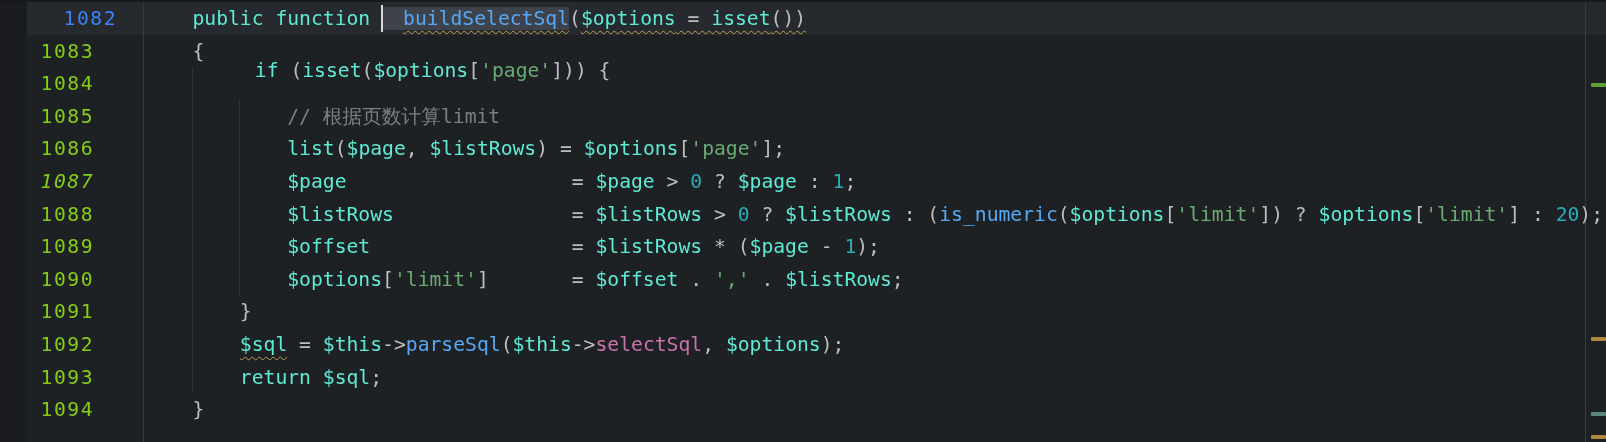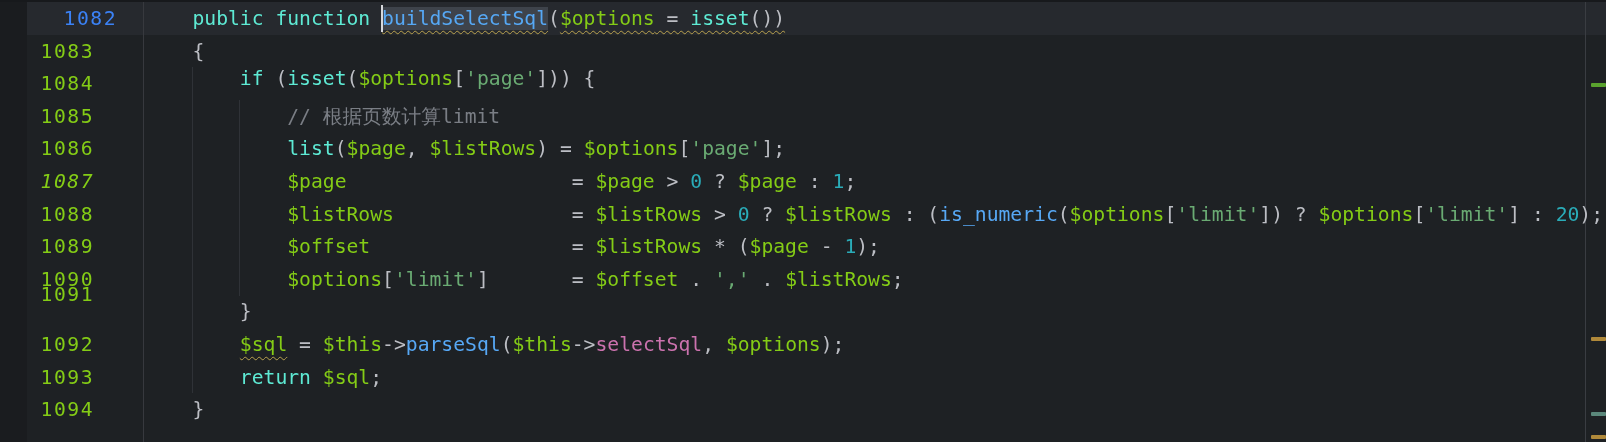--- a/index.html
+++ b/index.html
@@ -23,28 +23,28 @@
     position:absolute;left:28px;width:66px;height:33px;line-height:33px;
     text-align:right;color:#84cc16;letter-spacing:1.5px;z-index:3;
     user-select:none;
   }
   .gutter-num.active{color:#3b82f6;margin-left:23px;}
   .code-line{
     position:absolute;left:145px;height:33px;line-height:33px;
     white-space:pre;z-index:3;
   }
   .tk-kw{color:#5eead4;}
-  .tk-var{color:#84cc16;}
+  .tk-var{color:#5eead4;}
   .tk-str{color:#6aab73;}
   .tk-num{color:#2aacb8;}
   .tk-pun{color:#bcbec4;}
   .tk-com{color:#7a7e85;}
   .tk-fn{color:#57a8f5;}
   .tk-prop{color:#cb72ae;}
-  .tk-decl{color:#56a8f5;background:#3e434b;}
+  .tk-decl{color:#56a8f5;background:#3e434b;padding-left:21px;}
   .wavy{
     text-decoration-line:underline;
     text-decoration-style:wavy;
     text-decoration-color:#b8a14e;
     text-decoration-thickness:1px;
     text-underline-offset:5px;
   }
   .caret{
     display:inline-block;width:2px;height:27px;background:#d6d8dc;
     vertical-align:middle;margin-left:-1px;margin-right:-1px;
@@ -67,29 +67,29 @@
   <div id="gutter">
       <div class="gutter-num active" style="top: 2px;">1082</div>
       <div class="gutter-num" style="top: 34.6px;">1083</div>
       <div class="gutter-num" style="top: 67.2px;">1084</div>
       <div class="gutter-num" style="top: 99.8px;">1085</div>
       <div class="gutter-num" style="top: 132.4px;">1086</div>
       <div class="gutter-num" style="top: 165px; font-style: italic;">1087</div>
       <div class="gutter-num" style="top: 197.6px;">1088</div>
       <div class="gutter-num" style="top: 230.2px;">1089</div>
       <div class="gutter-num" style="top: 262.8px;">1090</div>
-      <div class="gutter-num" style="top: 278px;">1091</div>
+      <div class="gutter-num" style="top: 295px;">1091</div>
       <div class="gutter-num" style="top: 328px;">1092</div>
       <div class="gutter-num" style="top: 360.6px;">1093</div>
       <div class="gutter-num" style="top: 393.2px;">1094</div>
     </div>
   <div id="code">
       <div class="code-line" style="top: 2px;"><span class="tk-pun">    </span><span class="tk-kw">public function </span><span class="caret"></span><span class="tk-decl wavy">buildSelectSql</span><span class="tk-pun">(</span><span class="tk-var wavy">$options</span><span class="tk-pun wavy"> = </span><span class="tk-kw wavy">isset</span><span class="tk-pun wavy">())</span></div>
       <div class="code-line" style="top: 34.6px;"><span class="tk-pun">    {</span></div>
-      <div class="code-line" style="top: 62px;"><span class="tk-pun">        </span><span class="tk-kw">if</span><span class="tk-pun"> (</span><span class="tk-kw">isset</span><span class="tk-pun">(</span><span class="tk-var">$options</span><span class="tk-pun">[</span><span class="tk-str">'page'</span><span class="tk-pun">])) {</span></div>
+      <div class="code-line" style="top: 54px; padding-left: 15px;"><span class="tk-pun">        </span><span class="tk-kw">if</span><span class="tk-pun"> (</span><span class="tk-kw">isset</span><span class="tk-pun">(</span><span class="tk-var">$options</span><span class="tk-pun">[</span><span class="tk-str">'page'</span><span class="tk-pun">])) {</span></div>
       <div class="code-line" style="top: 99.8px;"><span class="tk-pun">            </span><span class="tk-com">// 根据页数计算limit</span></div>
       <div class="code-line" style="top: 132.4px;"><span class="tk-pun">            </span><span class="tk-kw">list</span><span class="tk-pun">(</span><span class="tk-var">$page</span><span class="tk-pun">, </span><span class="tk-var">$listRows</span><span class="tk-pun">) = </span><span class="tk-var">$options</span><span class="tk-pun">[</span><span class="tk-str">'page'</span><span class="tk-pun">];</span></div>
       <div class="code-line" style="top: 165px;"><span class="tk-pun">            </span><span class="tk-var">$page</span><span class="tk-pun">                   = </span><span class="tk-var">$page</span><span class="tk-pun"> &gt; </span><span class="tk-num">0</span><span class="tk-pun"> ? </span><span class="tk-var">$page</span><span class="tk-pun"> : </span><span class="tk-num">1</span><span class="tk-pun">;</span></div>
       <div class="code-line" style="top: 197.6px;"><span class="tk-pun">            </span><span class="tk-var">$listRows</span><span class="tk-pun">               = </span><span class="tk-var">$listRows</span><span class="tk-pun"> &gt; </span><span class="tk-num">0</span><span class="tk-pun"> ? </span><span class="tk-var">$listRows</span><span class="tk-pun"> : (</span><span class="tk-fn">is_numeric</span><span class="tk-pun">(</span><span class="tk-var">$options</span><span class="tk-pun">[</span><span class="tk-str">'limit'</span><span class="tk-pun">]) ? </span><span class="tk-var">$options</span><span class="tk-pun">[</span><span class="tk-str">'limit'</span><span class="tk-pun">] : </span><span class="tk-num">20</span><span class="tk-pun">);</span></div>
       <div class="code-line" style="top: 230.2px;"><span class="tk-pun">            </span><span class="tk-var">$offset</span><span class="tk-pun">                 = </span><span class="tk-var">$listRows</span><span class="tk-pun"> * (</span><span class="tk-var">$page</span><span class="tk-pun"> - </span><span class="tk-num">1</span><span class="tk-pun">);</span></div>
       <div class="code-line" style="top: 262.8px;"><span class="tk-pun">            </span><span class="tk-var">$options</span><span class="tk-pun">[</span><span class="tk-str">'limit'</span><span class="tk-pun">]       = </span><span class="tk-var">$offset</span><span class="tk-pun"> . </span><span class="tk-str">','</span><span class="tk-pun"> . </span><span class="tk-var">$listRows</span><span class="tk-pun">;</span></div>
       <div class="code-line" style="top: 295.4px;"><span class="tk-pun">        }</span></div>
       <div class="code-line" style="top: 328px;"><span class="tk-pun">        </span><span class="tk-var wavy">$sql</span><span class="tk-pun"> = </span><span class="tk-var">$this</span><span class="tk-pun">-&gt;</span><span class="tk-fn">parseSql</span><span class="tk-pun">(</span><span class="tk-var">$this</span><span class="tk-pun">-&gt;</span><span class="tk-prop">selectSql</span><span class="tk-pun">, </span><span class="tk-var">$options</span><span class="tk-pun">);</span></div>
       <div class="code-line" style="top: 360.6px;"><span class="tk-pun">        </span><span class="tk-kw">return</span><span class="tk-pun"> </span><span class="tk-var">$sql</span><span class="tk-pun">;</span></div>
       <div class="code-line" style="top: 393.2px;"><span class="tk-pun">    }</span></div>

